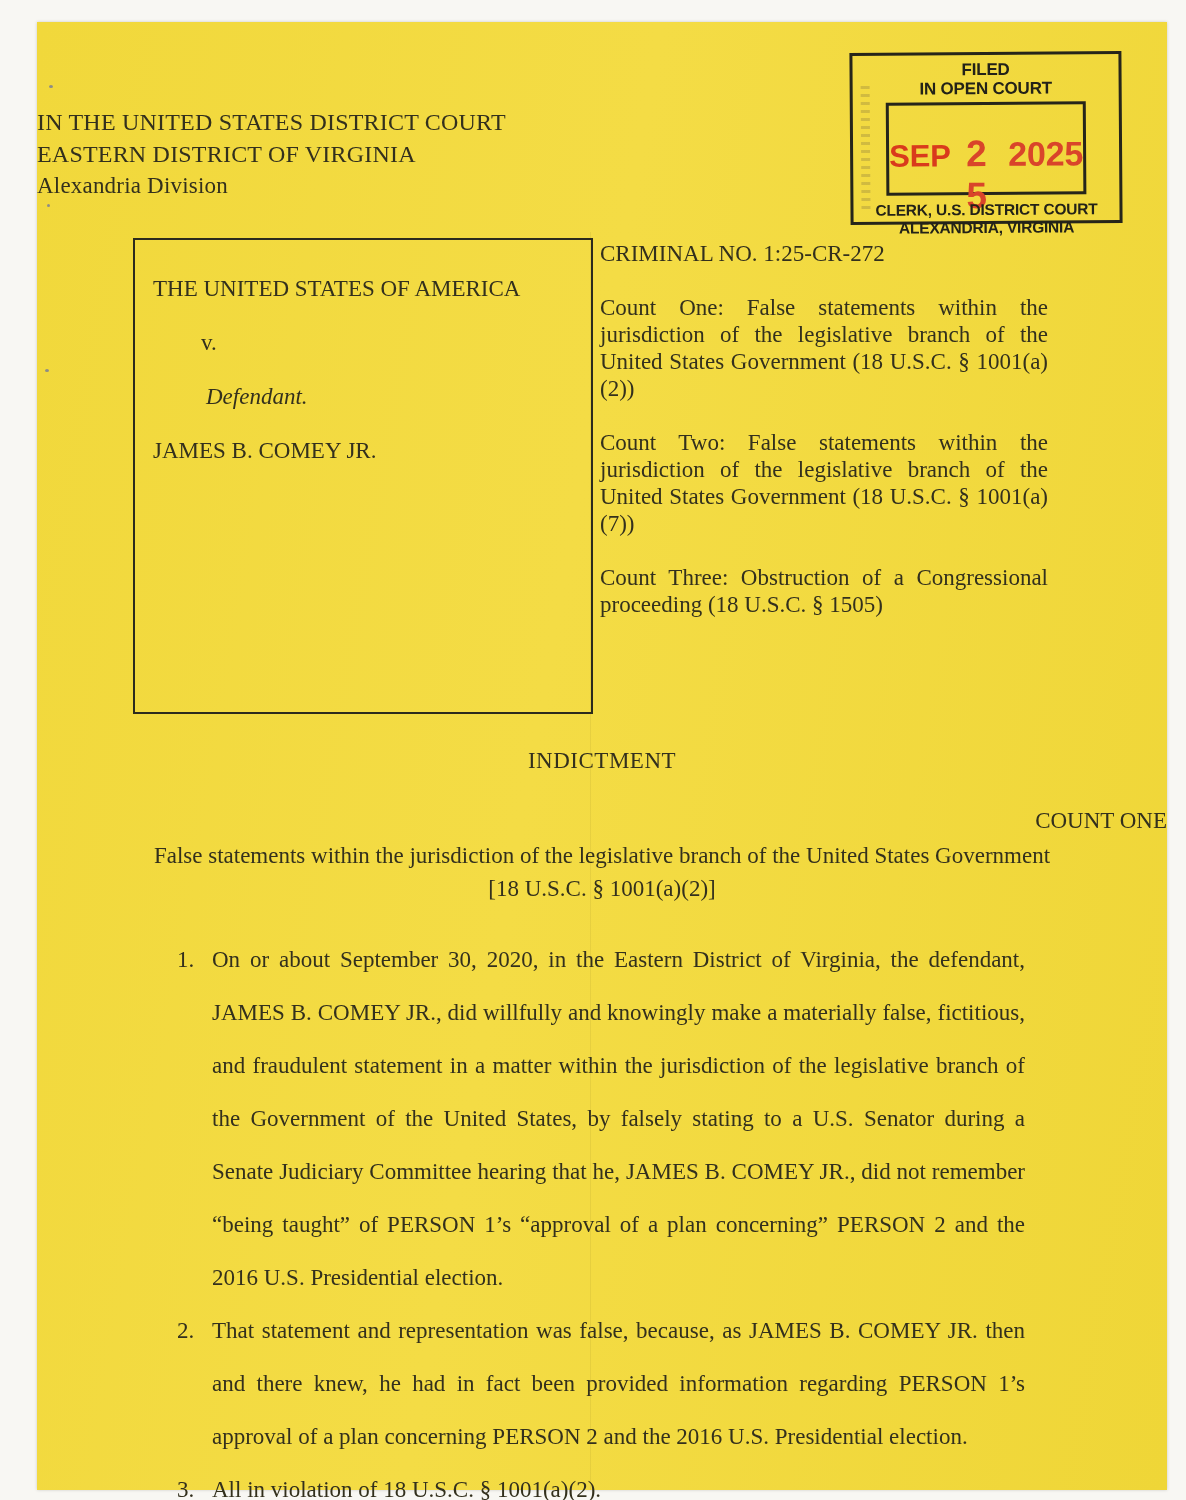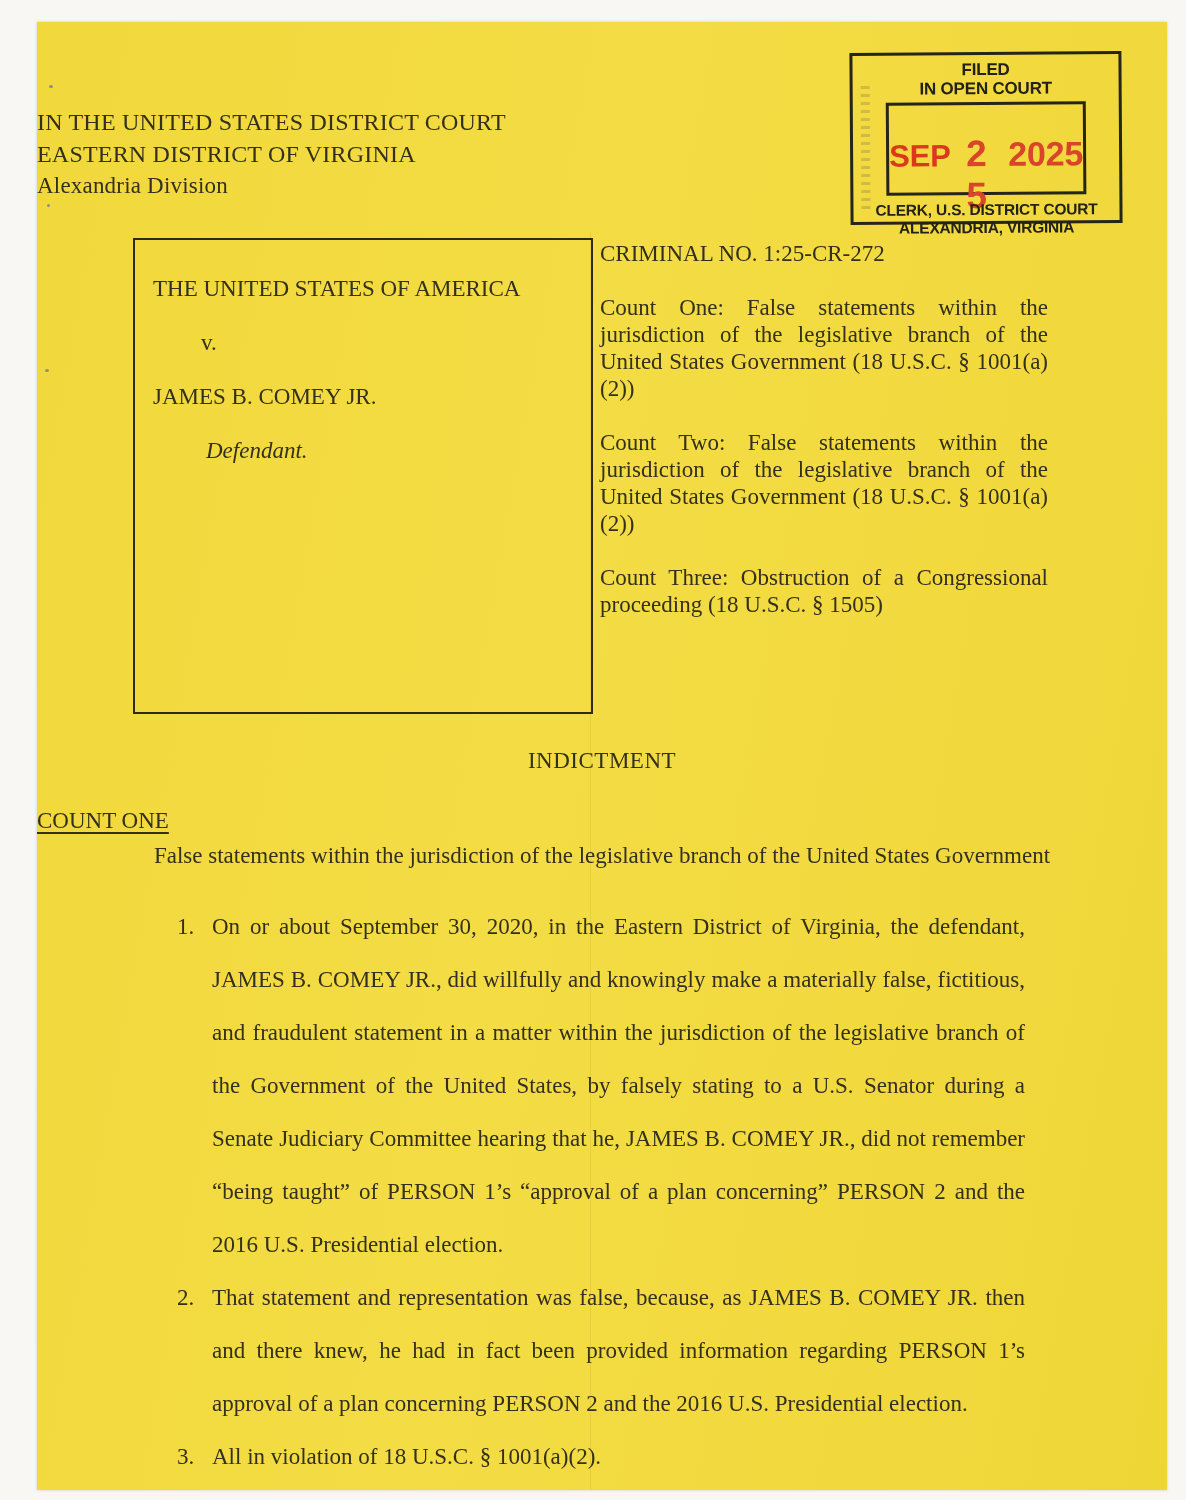--- a/index.html
+++ b/index.html
@@ -61,22 +61,22 @@
   .versus { margin-left:48px; }
   .defendant-label { margin-left:53px; font-style:italic; }
 
   .charges-col { margin-left:7px; width:448px; font-size:23px; line-height:27px; padding-top:2px; }
   .criminal-no { margin-bottom:27px; }
   .charge { text-align:justify; margin-bottom:27px; }
 
   
   .indictment-title { margin-top:34px; text-align:center; font-size:23px; letter-spacing:0.5px; }
   .count-heading {
-    margin-top:34px; text-align:left; font-size:23px;
-    text-decoration:underline; text-underline-offset:4px;
+    margin-top:34px; text-align:right; font-size:23px;
+    text-underline-offset:4px;margin-left:48px;
   }
   .count-subhead { margin-top:5px; text-align:center; font-size:23px; line-height:33px; }
 
   
   .paragraphs { margin:28px 0 0 140px; width:848px; font-size:23px; }
   .para { position:relative; padding-left:35px; text-align:justify; line-height:53px; }
   .para-num { position:absolute; left:0; top:0; }
 </style>
 </head>
 <body>
@@ -107,35 +107,36 @@
     <div class="stamp-clerk">
       <div>CLERK, U.S. DISTRICT COURT</div>
       <div>ALEXANDRIA, VIRGINIA</div>
     </div>
   </div>
 
   <div class="caption-section">
     <div class="caption-box">
       <div class="caption-line">THE UNITED STATES OF AMERICA</div>
       <div class="caption-line versus">v.</div>
+      <div class="caption-line defendant-label">Defendant.</div>
       <div class="caption-line">JAMES B. COMEY JR.</div>
-      <div class="caption-line defendant-label">Defendant.</div>
     </div>
     <div class="charges-col">
       <div class="criminal-no">CRIMINAL NO. 1:25-CR-272</div>
       <div class="charge">Count One:  False statements within the jurisdiction of the legislative branch of the United States Government (18 U.S.C. § 1001(a)(2))</div>
-      <div class="charge">Count Two: False statements within the jurisdiction of the legislative branch of the United States Government (18 U.S.C. § 1001(a)(2))</div>
+      <div class="charge">Count Two: False statements within the jurisdiction of the legislative branch of the United States Government (18 U.S.C. § 1001(a)(7))</div>
       <div class="charge">Count Three:  Obstruction of a Congressional proceeding (18 U.S.C. § 1505)</div>
     </div>
   </div>
 
   <div class="indictment-title">INDICTMENT</div>
   <div class="count-heading">COUNT ONE</div>
   <div class="count-subhead">
     <div>False statements within the jurisdiction of the legislative branch of the United States Government</div>
+    <div>[18 U.S.C. § 1001(a)(2)]</div>
   </div>
 
   <div class="paragraphs">
     <div class="para">
       <span class="para-num">1.</span>
       <span>On or about September 30, 2020, in the Eastern District of Virginia, the defendant, JAMES B. COMEY JR., did willfully and knowingly make a materially false, fictitious, and fraudulent statement in a matter within the jurisdiction of the legislative branch of the Government of the United States, by falsely stating to a U.S. Senator during a Senate Judiciary Committee hearing that he, JAMES B. COMEY JR., did not remember “being taught” of PERSON 1’s “approval of a plan concerning” PERSON 2 and the 2016 U.S. Presidential election.</span>
     </div>
     <div class="para">
       <span class="para-num">2.</span>
       <span>That statement and representation was false, because, as JAMES B. COMEY JR. then and there knew, he had in fact been provided information regarding PERSON 1’s approval of a plan concerning PERSON 2 and the 2016 U.S. Presidential election.</span>

